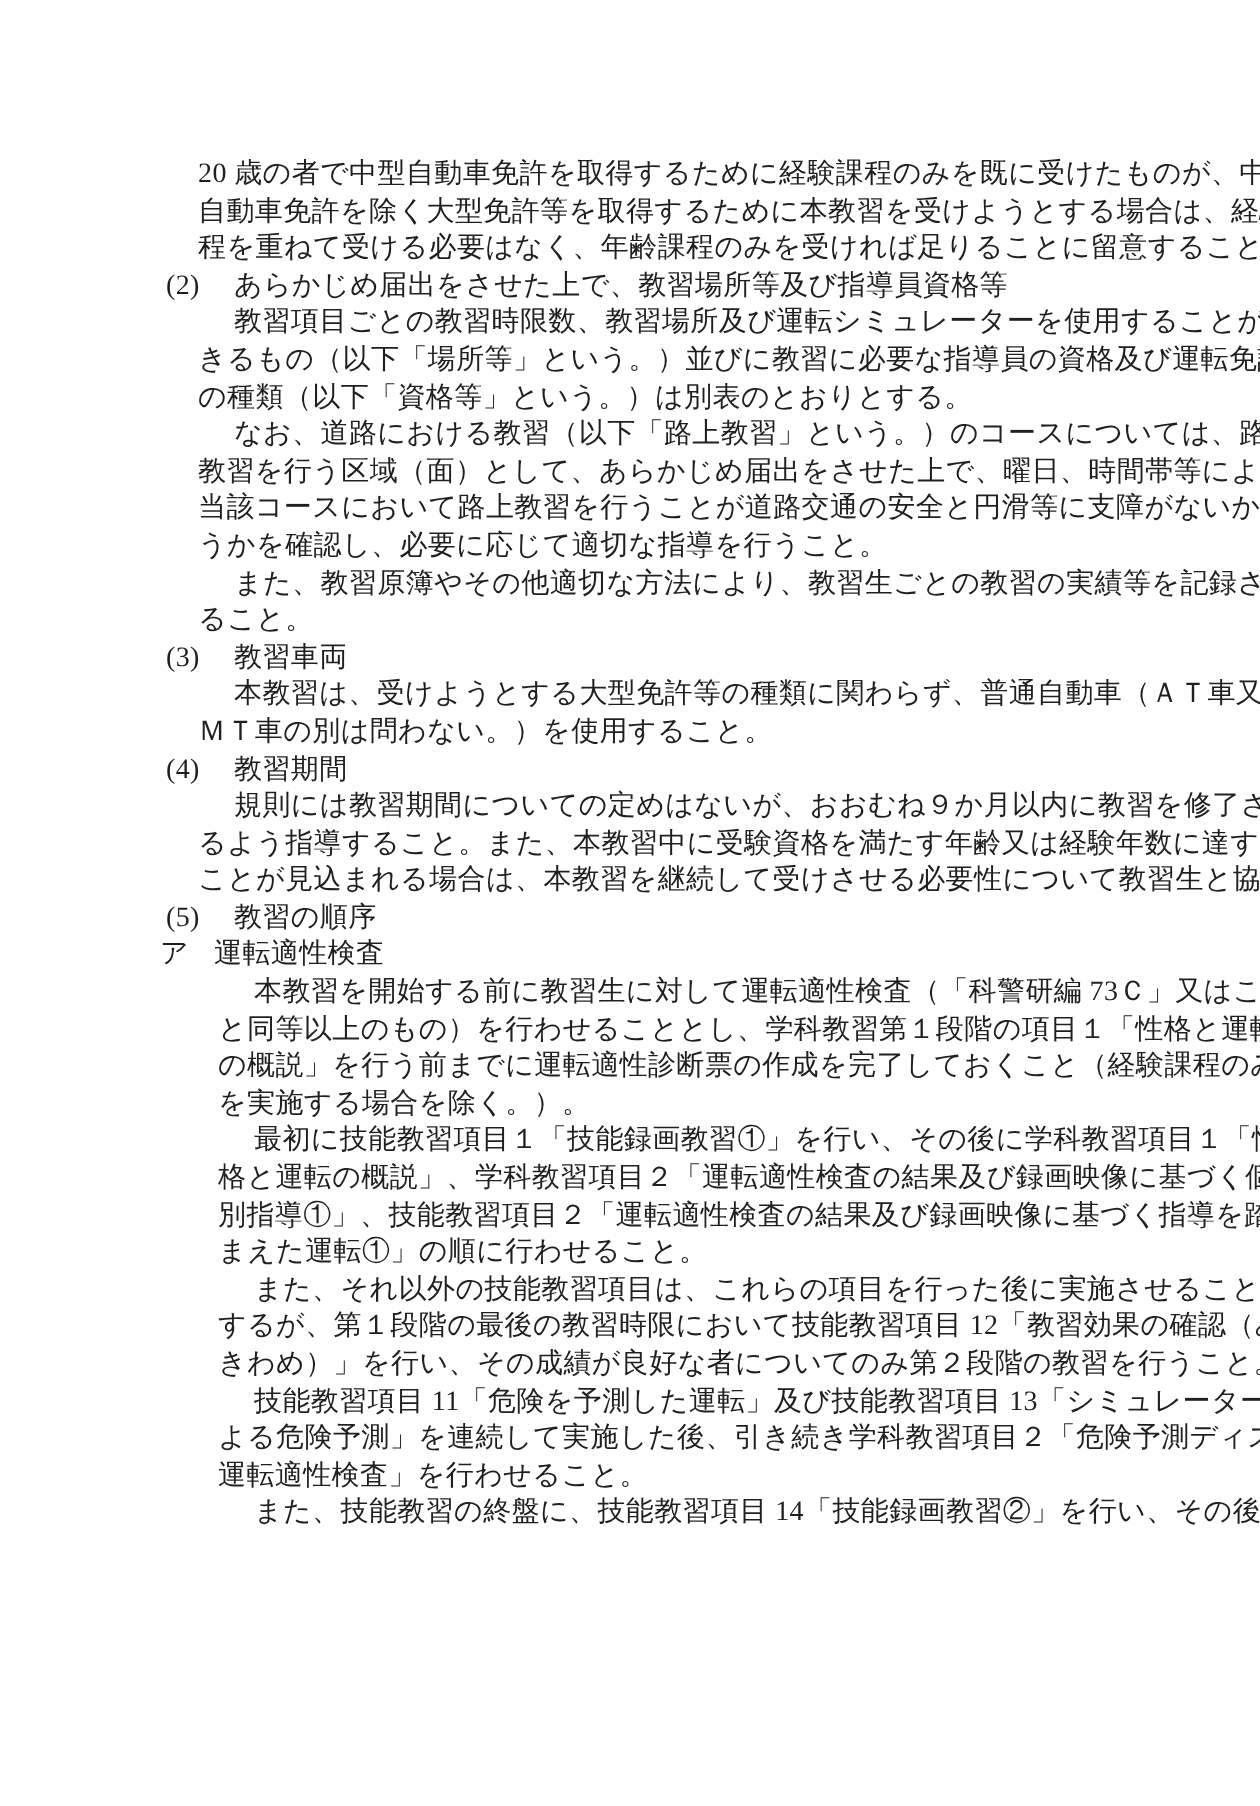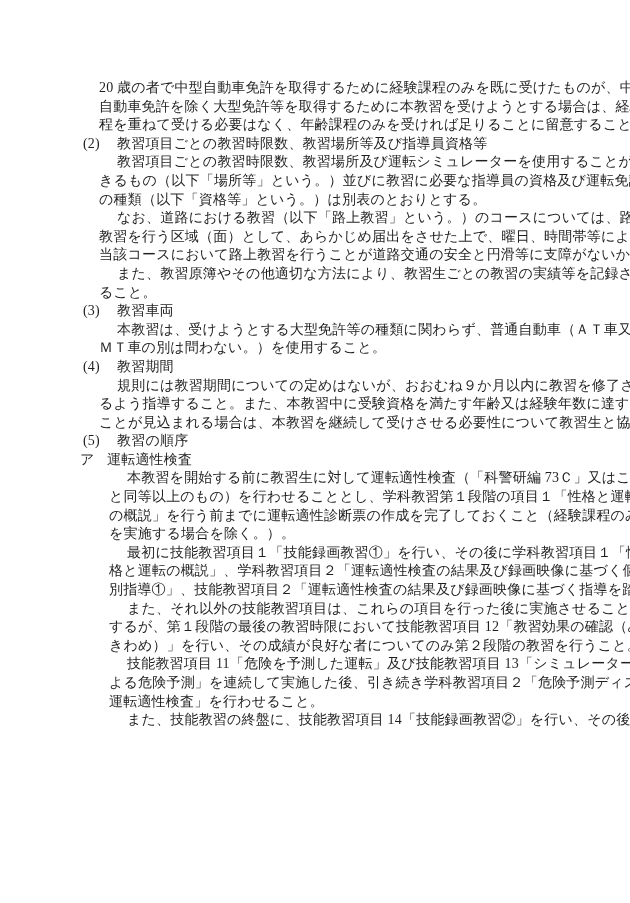--- a/index.html
+++ b/index.html
@@ -35,45 +35,47 @@
   .l-subhead .lbl { display: inline-block; width: 27px; }
 </style>
 </head>
 <body>
 
 <div class="doc">
   <div id="doc-body">
       <div class="line l-body"><span>20 歳の者で中型自動車免許を取得するために経験課程のみを既に受けたものが、中型</span></div>
       <div class="line l-body"><span>自動車免許を除く大型免許等を取得するために本教習を受けようとする場合は、経験課</span></div>
       <div class="line l-body"><span>程を重ねて受ける必要はなく、年齢課程のみを受ければ足りることに留意すること。</span></div>
-      <div class="line l-item"><span class="lbl">(2)</span><span>教習項目ごとの教習時限数、教習場所等及び指導員資格等</span></div>
+      <div class="line l-item"><span class="lbl">(2)</span><span>あらかじめ届出をさせた上で、教習場所等及び指導員資格等</span></div>
       <div class="line l-first"><span>教習項目ごとの教習時限数、教習場所及び運転シミュレーターを使用することがで</span></div>
       <div class="line l-body"><span>きるもの（以下「場所等」という。）並びに教習に必要な指導員の資格及び運転免許</span></div>
       <div class="line l-body"><span>の種類（以下「資格等」という。）は別表のとおりとする。</span></div>
       <div class="line l-first"><span>なお、道路における教習（以下「路上教習」という。）のコースについては、路上</span></div>
       <div class="line l-body"><span>教習を行う区域（面）として、あらかじめ届出をさせた上で、曜日、時間帯等により、</span></div>
       <div class="line l-body"><span>当該コースにおいて路上教習を行うことが道路交通の安全と円滑等に支障がないかど</span></div>
+      <div class="line l-body"><span>うかを確認し、必要に応じて適切な指導を行うこと。</span></div>
       <div class="line l-first"><span>また、教習原簿やその他適切な方法により、教習生ごとの教習の実績等を記録させ</span></div>
       <div class="line l-body"><span>ること。</span></div>
       <div class="line l-item"><span class="lbl">(3)</span><span>教習車両</span></div>
       <div class="line l-first"><span>本教習は、受けようとする大型免許等の種類に関わらず、普通自動車（ＡＴ車又は</span></div>
       <div class="line l-body"><span>ＭＴ車の別は問わない。）を使用すること。</span></div>
       <div class="line l-item"><span class="lbl">(4)</span><span>教習期間</span></div>
       <div class="line l-first"><span>規則には教習期間についての定めはないが、おおむね９か月以内に教習を修了させ</span></div>
       <div class="line l-body"><span>るよう指導すること。また、本教習中に受験資格を満たす年齢又は経験年数に達する</span></div>
       <div class="line l-body"><span>ことが見込まれる場合は、本教習を継続して受けさせる必要性について教習生と協議</span></div>
       <div class="line l-item"><span class="lbl">(5)</span><span>教習の順序</span></div>
       <div class="line l-subhead"><span class="lbl">ア</span><span>運転適性検査</span></div>
       <div class="line l-subfirst"><span>本教習を開始する前に教習生に対して運転適性検査（「科警研編 73Ｃ」又はこれ</span></div>
       <div class="line l-subbody"><span>と同等以上のもの）を行わせることとし、学科教習第１段階の項目１「性格と運転</span></div>
       <div class="line l-subbody"><span>の概説」を行う前までに運転適性診断票の作成を完了しておくこと（経験課程のみ</span></div>
       <div class="line l-subbody"><span>を実施する場合を除く。）。</span></div>
       <div class="line l-subfirst"><span>最初に技能教習項目１「技能録画教習①」を行い、その後に学科教習項目１「性</span></div>
       <div class="line l-subbody"><span>格と運転の概説」、学科教習項目２「運転適性検査の結果及び録画映像に基づく個</span></div>
       <div class="line l-subbody"><span>別指導①」、技能教習項目２「運転適性検査の結果及び録画映像に基づく指導を踏</span></div>
+      <div class="line l-subbody"><span>まえた運転①」の順に行わせること。</span></div>
       <div class="line l-subfirst"><span>また、それ以外の技能教習項目は、これらの項目を行った後に実施させることと</span></div>
       <div class="line l-subbody"><span>するが、第１段階の最後の教習時限において技能教習項目 12「教習効果の確認（み</span></div>
       <div class="line l-subbody"><span>きわめ）」を行い、その成績が良好な者についてのみ第２段階の教習を行うこと。</span></div>
       <div class="line l-subfirst"><span>技能教習項目 11「危険を予測した運転」及び技能教習項目 13「シミュレーターに</span></div>
       <div class="line l-subbody"><span>よる危険予測」を連続して実施した後、引き続き学科教習項目２「危険予測ディス</span></div>
       <div class="line l-subbody"><span>運転適性検査」を行わせること。</span></div>
       <div class="line l-subfirst"><span>また、技能教習の終盤に、技能教習項目 14「技能録画教習②」を行い、その後に</span></div>
     </div>
 </div>
 

